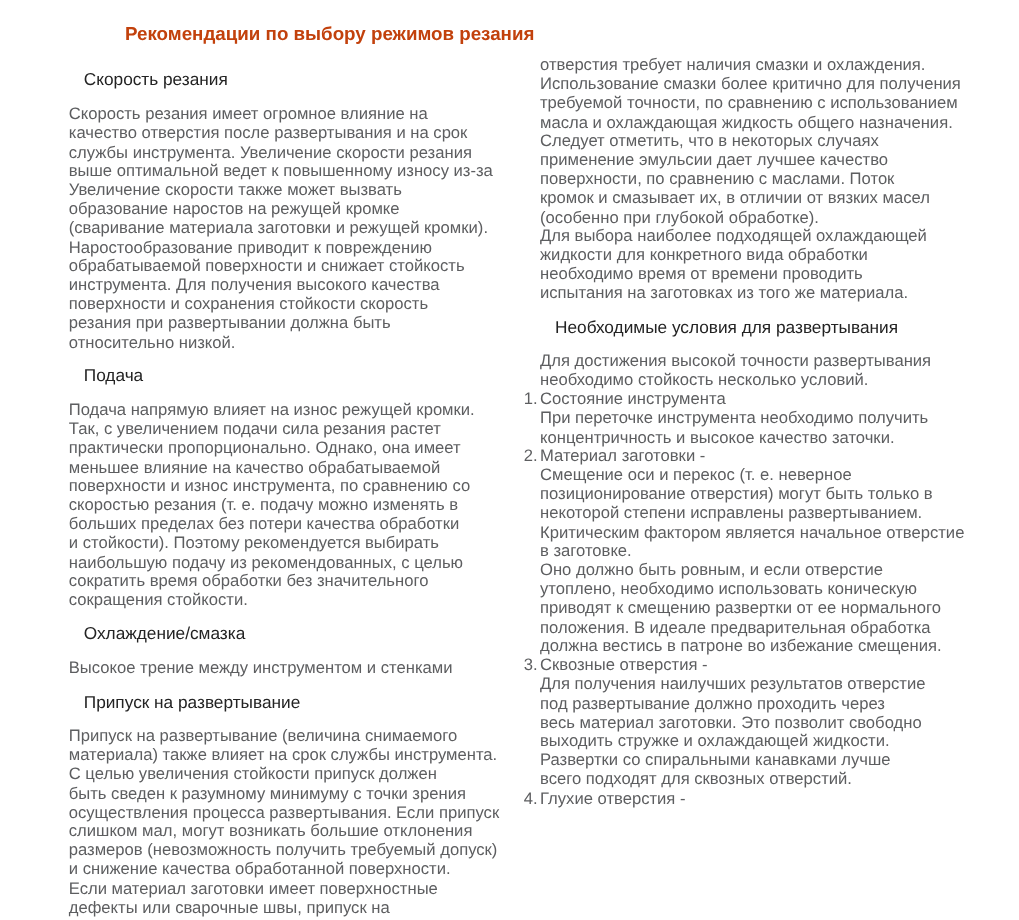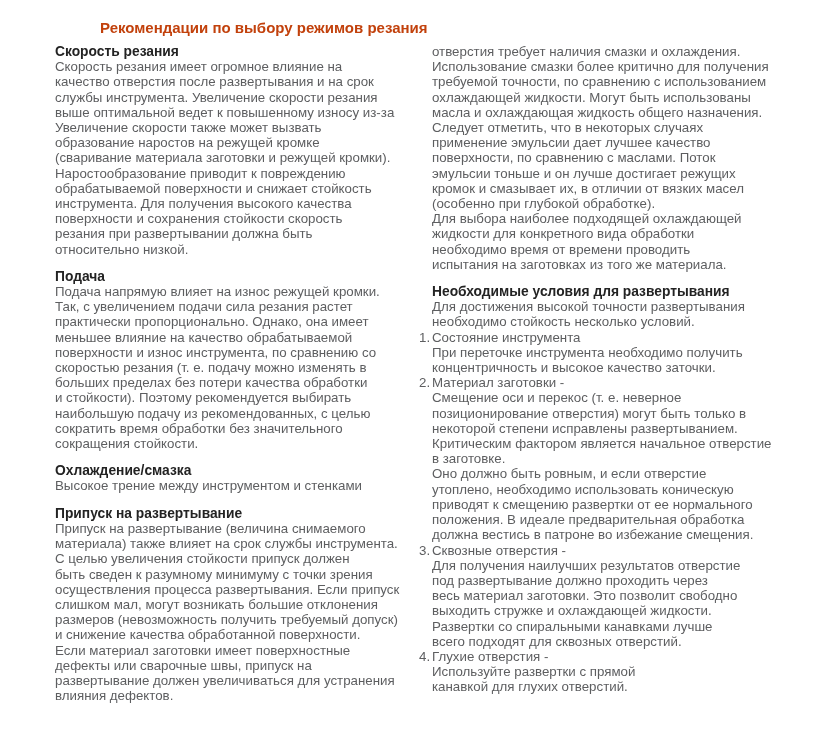--- a/index.html
+++ b/index.html
@@ -25,23 +25,23 @@
   }
   .col {
     position: absolute;
     top: 44px;
   }
   .col-left  { left: 55px;  width: 372px; }
   .col-right { left: 432px; width: 380px; }
   .section { margin: 0; }
   .section + .section { margin-top: 12px; }
   .section-heading {
-    margin: 0;
+    margin: 12px;
     font-size: 13.8px;
-    font-weight: bold;
+    font-weight: normal;
     color: #232323;
     line-height: 15.2px;
     white-space: nowrap;
   }
   .line {
     font-size: 13.3px;
     color: #5d5e60;
     line-height: 15.2px;
     white-space: nowrap;
   }
@@ -126,26 +126,24 @@
 
 </div>
 
 <div class="col col-right">
 
   <div class="section">
     <div class="section-body">
         <div class="line">отверстия требует наличия смазки и охлаждения.</div>
         <div class="line">Использование смазки более критично для получения</div>
         <div class="line">требуемой точности, по сравнению с использованием</div>
-        <div class="line">охлаждающей жидкости. Могут быть использованы</div>
         <div class="line">масла и охлаждающая жидкость общего назначения.</div>
         <div class="line">Следует отметить, что в некоторых случаях</div>
         <div class="line">применение эмульсии дает лучшее качество</div>
         <div class="line">поверхности, по сравнению с маслами. Поток</div>
-        <div class="line">эмульсии тоньше и он лучше достигает режущих</div>
         <div class="line">кромок и смазывает их, в отличии от вязких масел</div>
         <div class="line">(особенно при глубокой обработке).</div>
         <div class="line">Для выбора наиболее подходящей охлаждающей</div>
         <div class="line">жидкости для конкретного вида обработки</div>
         <div class="line">необходимо время от времени проводить</div>
         <div class="line">испытания на заготовках из того же материала.</div>
       </div>
   </div>
 
   <div class="section conditions">
@@ -190,20 +188,16 @@
           <div class="line">весь материал заготовки. Это позволит свободно</div>
           <div class="line">выходить стружке и охлаждающей жидкости.</div>
           <div class="line">Развертки со спиральными канавками лучше</div>
           <div class="line">всего подходят для сквозных отверстий.</div>
         </div>
     </div>
 
     <div class="list-item">
       <span class="item-number">4.</span>
       <div class="line item-title">Глухие отверстия -</div>
-      <div class="item-body">
-          <div class="line">Используйте развертки с прямой</div>
-          <div class="line">канавкой для глухих отверстий.</div>
-        </div>
     </div>
   </div>
 
 </div>
 
 </body></html>

